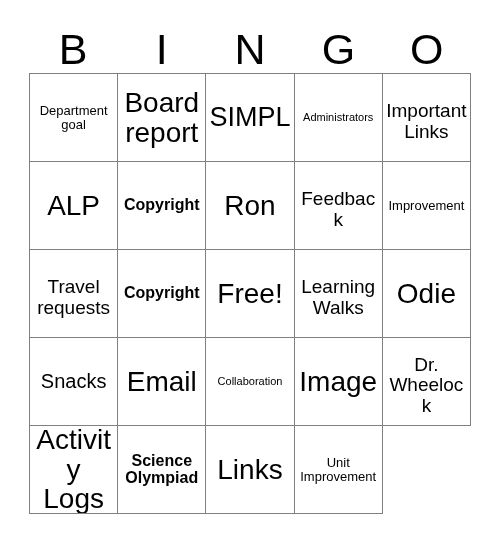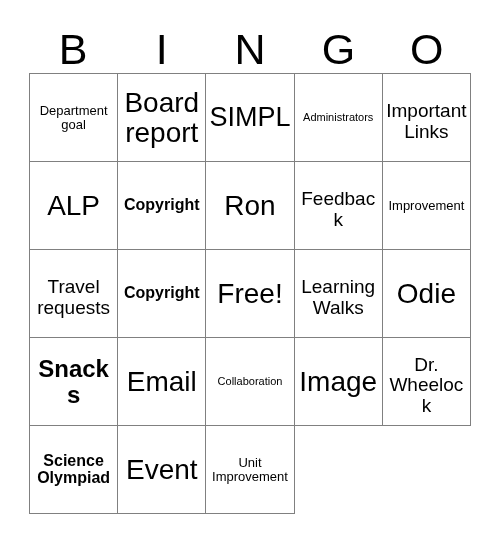--- a/index.html
+++ b/index.html
@@ -66,21 +66,21 @@
   .cell-text {
     display: block;
     width: 100%;
     color: #000000;
     line-height: 1.06;
     word-wrap: break-word;
   }
   
   .sz-xxl .cell-text { font-size: 28px; }
   .sz-xl  .cell-text { font-size: 27px; }
-  .sz-lg  .cell-text { font-size: 24px; font-weight: bold; }
+  .sz-lg  .cell-text { font-size: 20px; }
   .sz-md  .cell-text { font-size: 19px; margin-top: 8px; }
   .sz-sm  .cell-text { font-size: 16px; font-weight: bold; }
   .sz-xs  .cell-text { font-size: 13px; }
   .sz-xxs .cell-text { font-size: 11px; }
 </style>
 </head>
 <body>
 
 <div id="card">
 
@@ -151,24 +151,27 @@
     <div class="cell sz-xxs">
       <span class="cell-text">Collaboration</span>
     </div>
     <div class="cell sz-xxl">
       <span class="cell-text">Image</span>
     </div>
     <div class="cell sz-md">
       <span class="cell-text">Dr. Wheelock</span>
     </div>
 
+    <div class="cell sz-xxl">
+      <span class="cell-text">Activity Logs</span>
+    </div>
     <div class="cell sz-sm">
       <span class="cell-text">Science Olympiad</span>
     </div>
     <div class="cell sz-xxl">
-      <span class="cell-text">Event</span>
+      <span class="cell-text">Links</span>
     </div>
     <div class="cell sz-xs">
       <span class="cell-text">Unit Improvement</span>
     </div>
 
   </div>
 </div>
 
 </body></html>

